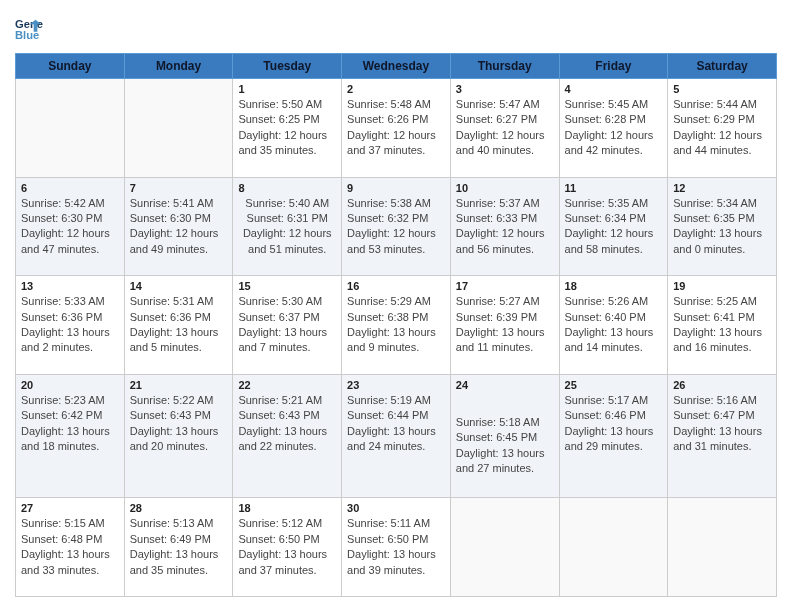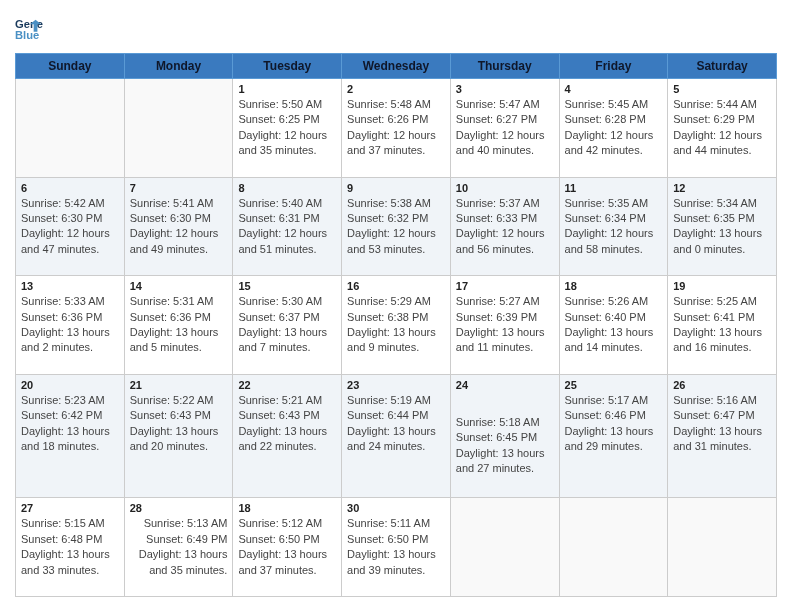--- a/index.html
+++ b/index.html
@@ -161,21 +161,21 @@
 Daylight: 12 hours and 47 minutes.</div>
           </td>
           <td>
             <div class="day-num">7</div>
             <div class="day-info" style="white-space: pre-line;">Sunrise: 5:41 AM
 Sunset: 6:30 PM
 Daylight: 12 hours and 49 minutes.</div>
           </td>
           <td>
             <div class="day-num">8</div>
-            <div class="day-info" style="white-space: pre-line;">Sunrise: 5:40 AM
+            <div class="day-info" style="white-space: pre-line; text-align: center;">Sunrise: 5:40 AM
 Sunset: 6:31 PM
 Daylight: 12 hours and 51 minutes.</div>
           </td>
           <td>
             <div class="day-num">9</div>
             <div class="day-info" style="white-space: pre-line;">Sunrise: 5:38 AM
 Sunset: 6:32 PM
 Daylight: 12 hours and 53 minutes.</div>
           </td>
           <td>
@@ -287,21 +287,21 @@
         </tr>
         <tr>
           <td>
             <div class="day-num">27</div>
             <div class="day-info" style="white-space: pre-line;">Sunrise: 5:15 AM
 Sunset: 6:48 PM
 Daylight: 13 hours and 33 minutes.</div>
           </td>
           <td>
             <div class="day-num">28</div>
-            <div class="day-info" style="white-space: pre-line; text-align: right;">Sunrise: 5:13 AM
+            <div class="day-info" style="white-space: pre-line;">Sunrise: 5:13 AM
 Sunset: 6:49 PM
 Daylight: 13 hours and 35 minutes.</div>
           </td>
           <td>
             <div class="day-num">18</div>
             <div class="day-info" style="white-space: pre-line;">Sunrise: 5:12 AM
 Sunset: 6:50 PM
 Daylight: 13 hours and 37 minutes.</div>
           </td>
           <td>

